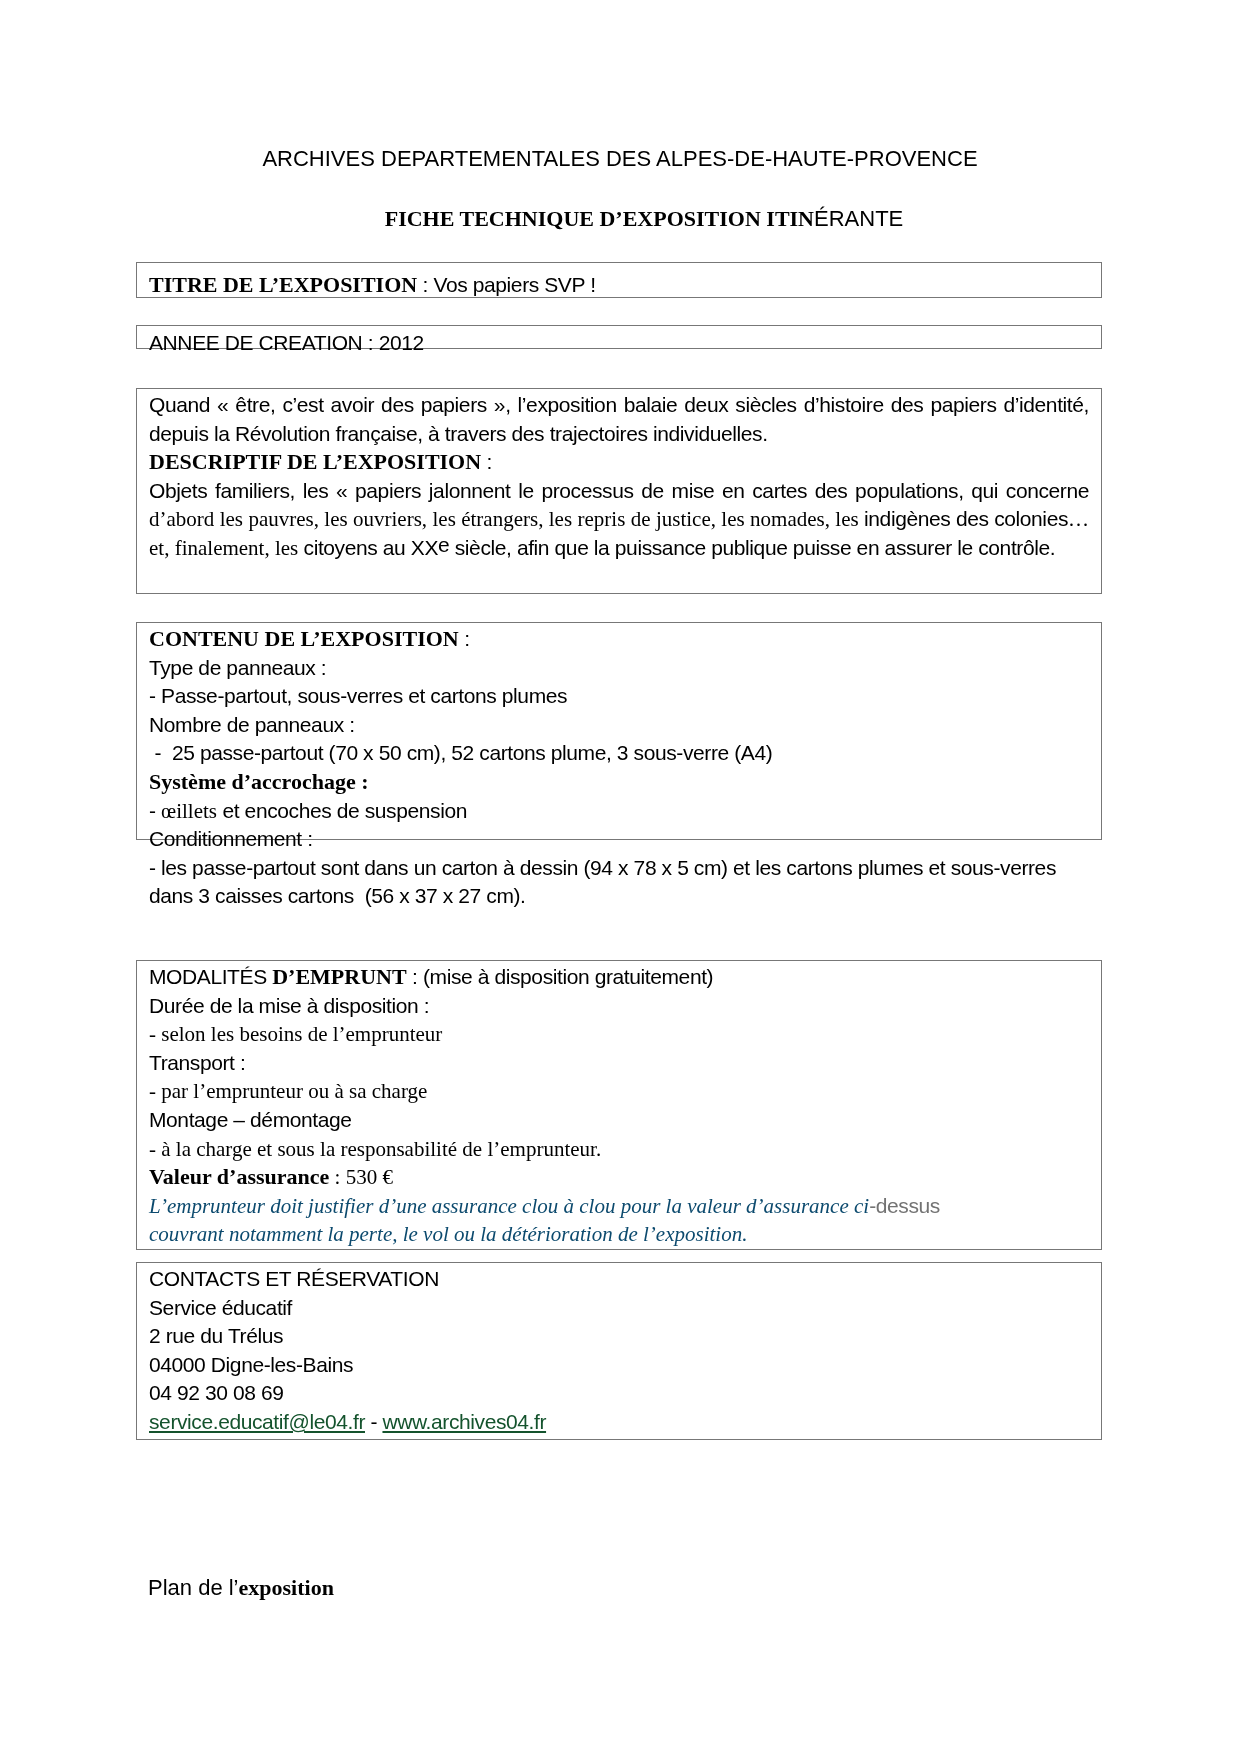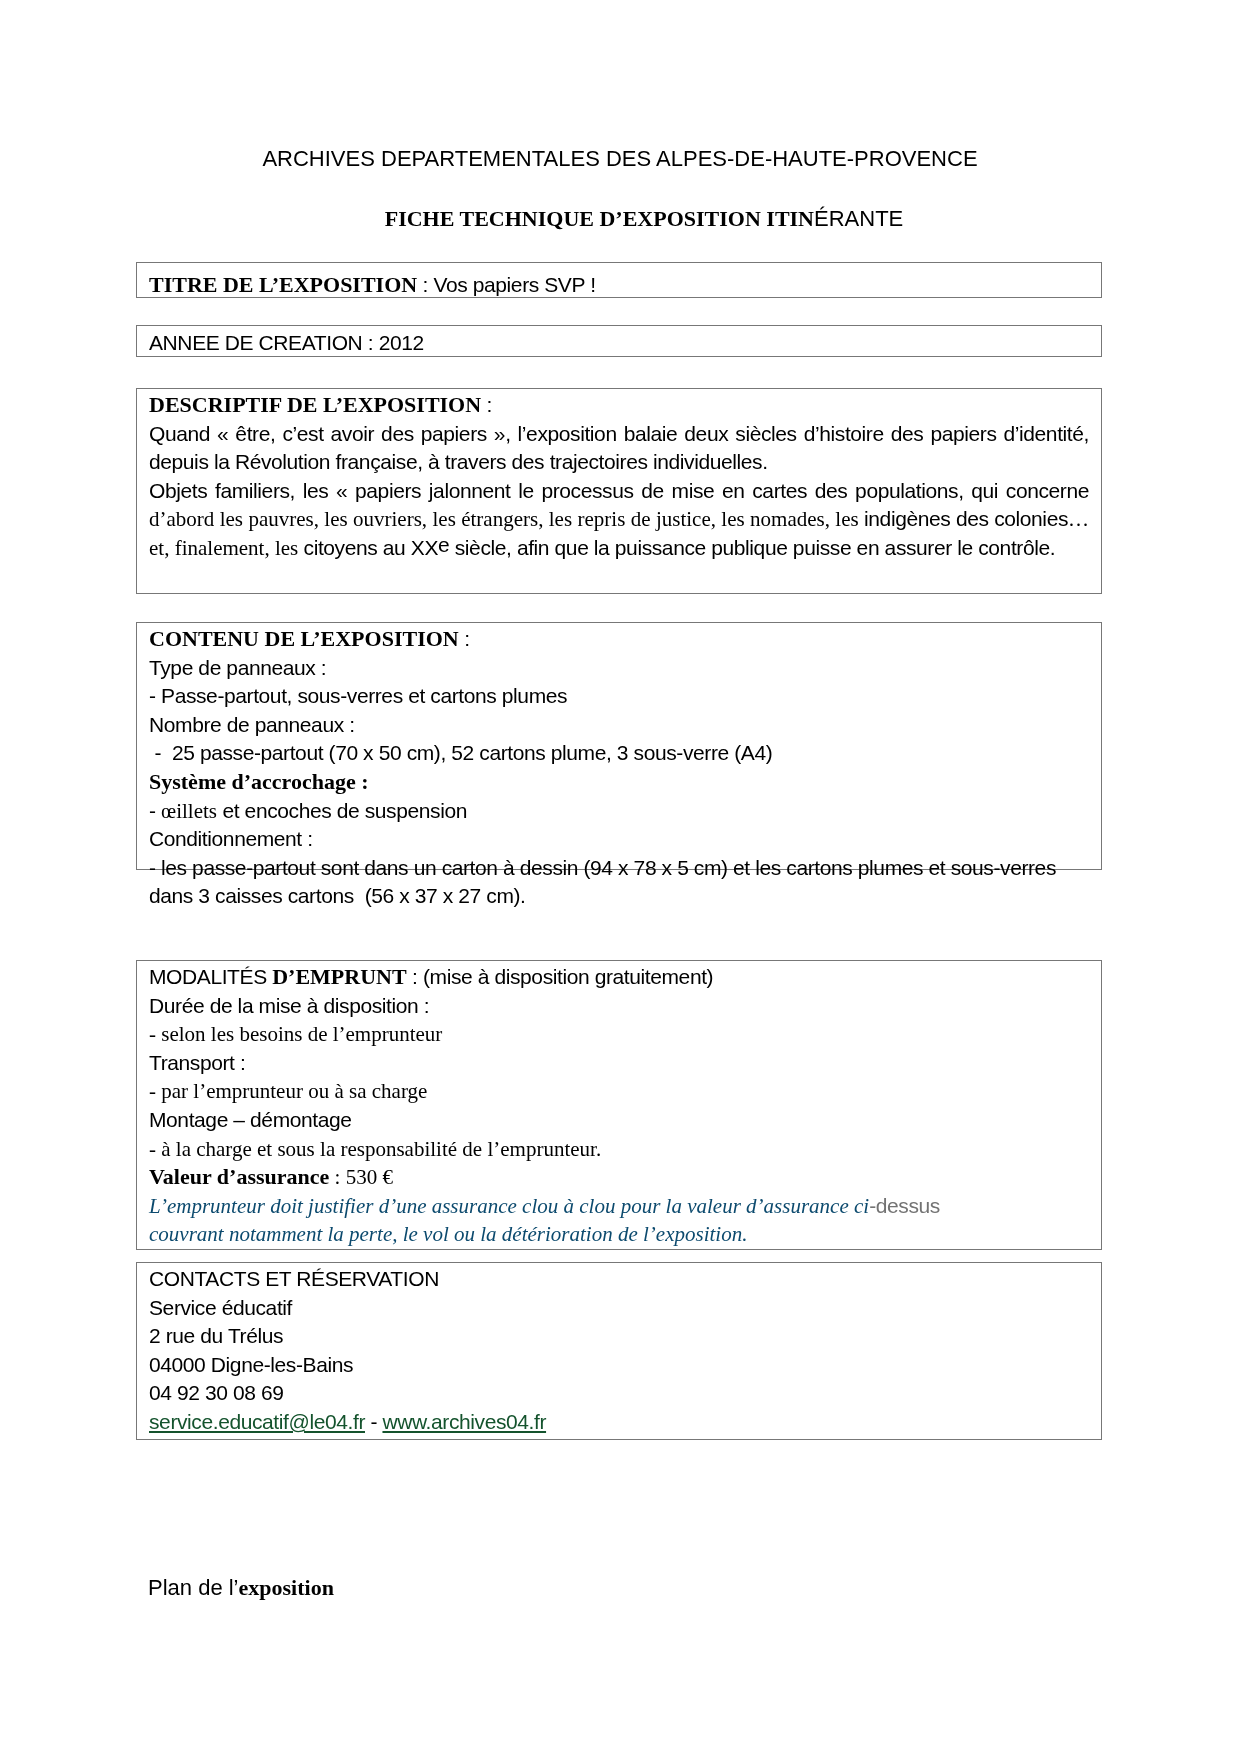--- a/index.html
+++ b/index.html
@@ -47,38 +47,38 @@
 <div class="doc-title">
   <span class="b">FICHE TECHNIQUE D’EXPOSITION ITIN</span><span class="s">ÉRANTE</span>
 </div>
 
 <div class="box" style="top:262px; height:36px; padding-top:8px;">
   <div class="line">
     <span class="label-serif">TITRE DE L’EXPOSITION</span><span class="sans-t"> : </span><span class="sans-t">Vos papiers SVP !</span>
   </div>
 </div>
 
-<div class="box" style="top:325px; height:32px; padding-top:3px;">
+<div class="box" style="top:325px; height:24px; padding-top:3px;">
   <div class="line">
     <span class="sans-t">ANNEE DE CREATION : </span><span class="sans-t">2012</span>
   </div>
 </div>
 
 <div class="box" style="top:388px; height:206px;">
+  <div class="line wrap just sans-t">Quand « être, c’est avoir des papiers », l’exposition balaie deux siècles d’histoire des papiers d’identité, depuis la Révolution française, à travers des trajectoires individuelles.</div>
   <div class="line">
     <span class="label-serif">DESCRIPTIF DE L’EXPOSITION</span><span class="sans-t"> :</span>
   </div>
-  <div class="line wrap just sans-t">Quand « être, c’est avoir des papiers », l’exposition balaie deux siècles d’histoire des papiers d’identité, depuis la Révolution française, à travers des trajectoires individuelles.</div>
   <div class="line wrap just">
     <span class="sans-t">Objets familiers, les « papiers jalonnent le processus de mise en cartes des populations, qui concerne </span><span class="serif-t">d’abord les pauvres, les ouvriers, les étrangers, les repris de justice, les nomades, les</span>
     <span class="sans-t">indigènes des colonies</span><span class="serif-t">… et, finalement, les </span><span class="sans-t">citoyens au XX</span><sup class="sans-t">e</sup><span class="sans-t"> siècle, afin que la puissance publique puisse en assurer le contrôle.</span>
   </div>
 </div>
 
-<div class="box" style="top:622px; height:248px;">
+<div class="box" style="top:622px; height:218px;">
   <div class="line">
     <span class="label-serif">CONTENU DE L’EXPOSITION</span><span class="sans-t"> :</span>
   </div>
   <div class="line sans-t">Type de panneaux :</div>
   <div class="line sans-t">- Passe-partout, sous-verres et cartons plumes</div>
   <div class="line sans-t">Nombre de panneaux :</div>
   <div class="line sans-t" style="white-space:pre;"> -  25 passe-partout (70 x 50 cm), 52 cartons plume, 3 sous-verre (A4)</div>
   <div class="line label-serif">Système d’accrochage :</div>
   <div class="line">
     <span class="sans-t">- </span><span class="serif-t">œillets</span><span class="sans-t"> et encoches de suspension</span>

